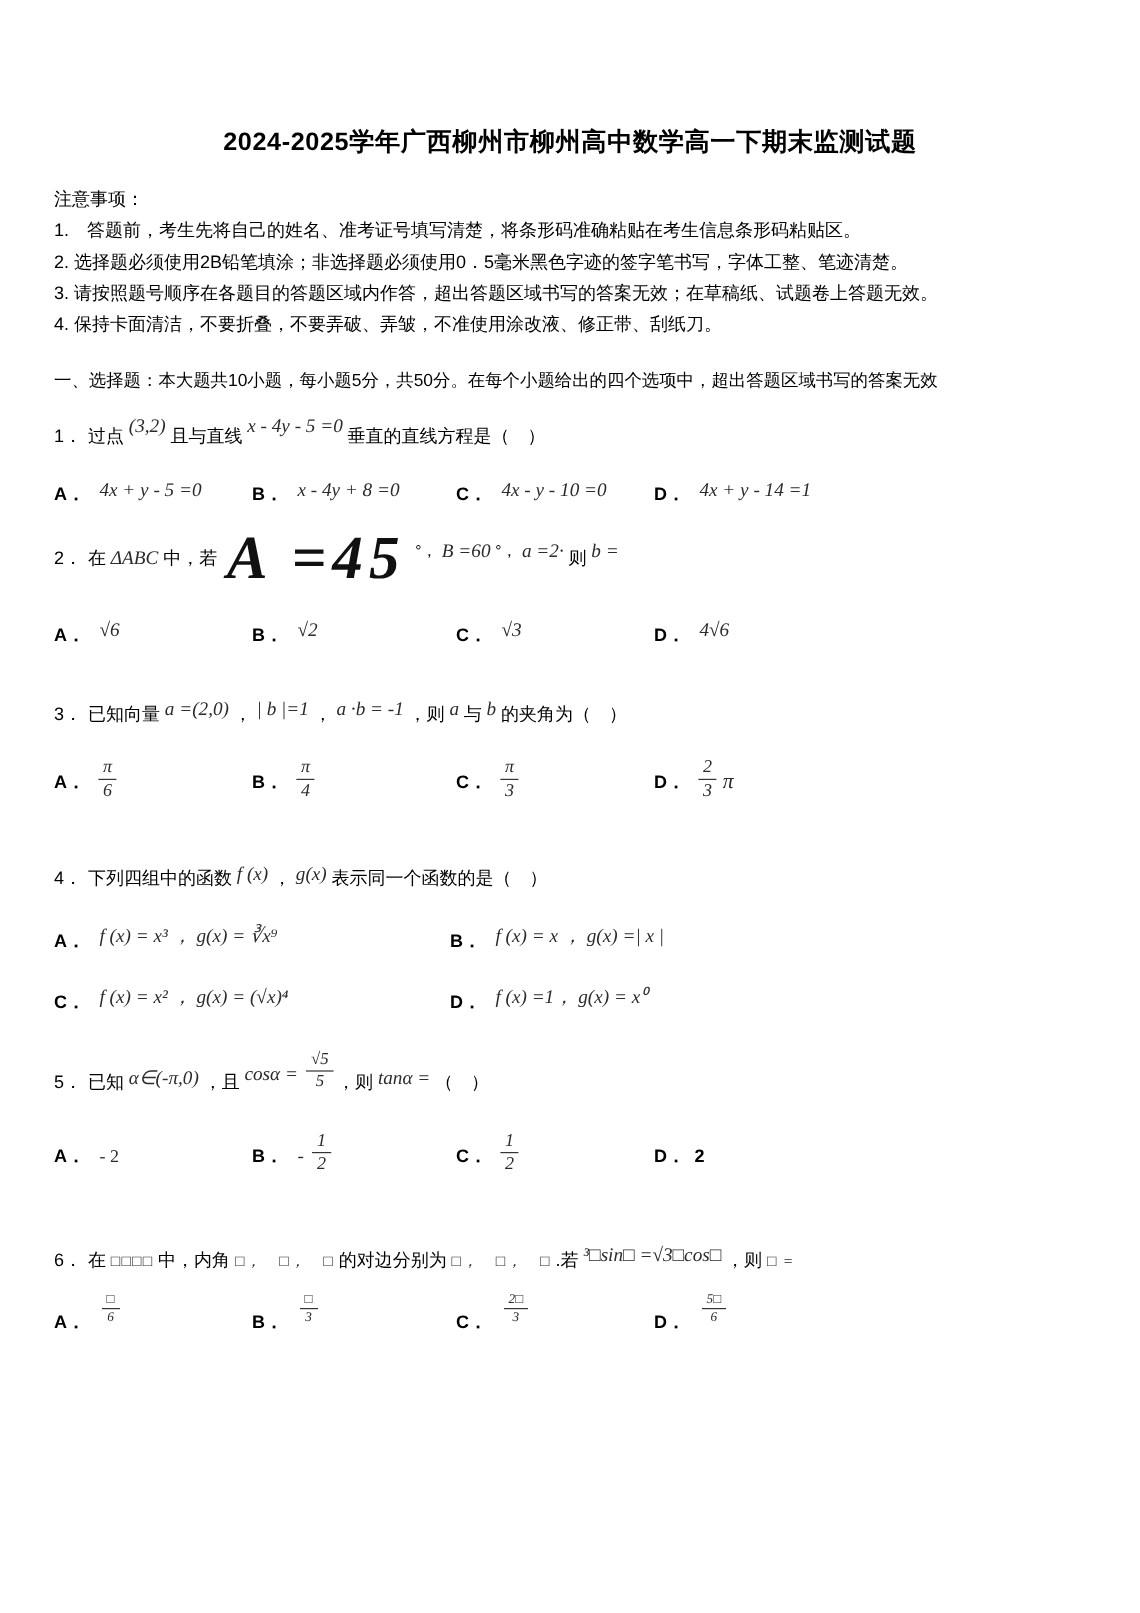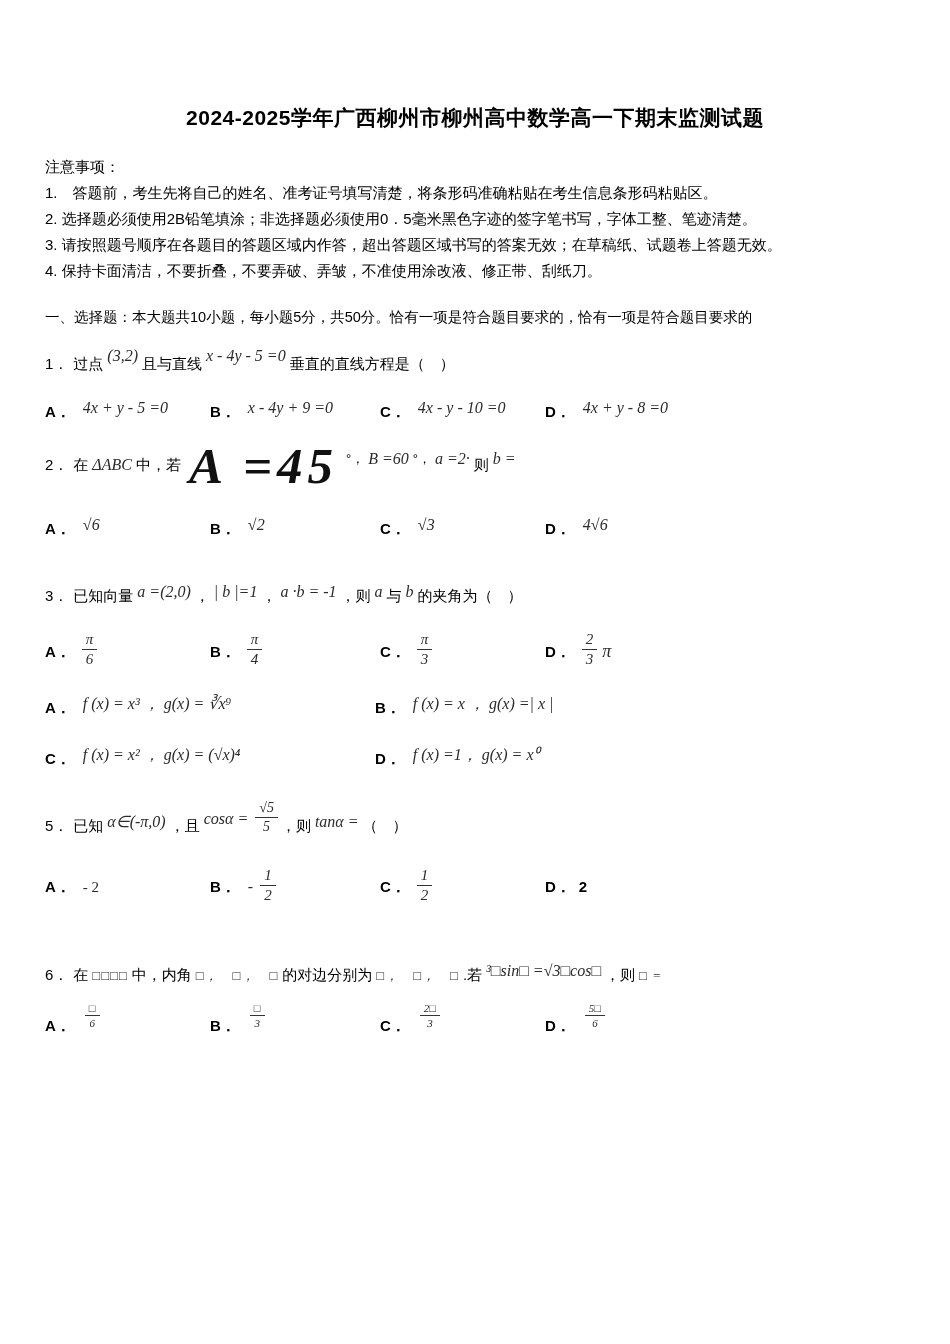--- a/index.html
+++ b/index.html
@@ -108,30 +108,30 @@
   <div class="title">2024-2025学年广西柳州市柳州高中数学高一下期末监测试题</div>
 
   <div class="notice-block">
     <div class="notice">注意事项：</div>
     <div class="notice">1.　答题前，考生先将自己的姓名、准考证号填写清楚，将条形码准确粘贴在考生信息条形码粘贴区。</div>
     <div class="notice">2. 选择题必须使用2B铅笔填涂；非选择题必须使用0．5毫米黑色字迹的签字笔书写，字体工整、笔迹清楚。</div>
     <div class="notice">3. 请按照题号顺序在各题目的答题区域内作答，超出答题区域书写的答案无效；在草稿纸、试题卷上答题无效。</div>
     <div class="notice">4. 保持卡面清洁，不要折叠，不要弄破、弄皱，不准使用涂改液、修正带、刮纸刀。</div>
   </div>
 
-  <div class="sec">一、选择题：本大题共10小题，每小题5分，共50分。恰有一项是符合题目要求的，恰有一项是符合题目要求的</div>
+  <div class="sec">一、选择题：本大题共10小题，每小题5分，共50分。在每个小题给出的四个选项中，超出答题区域书写的答案无效</div>
 
   <div class="q q1">
     <span class="qnum">1．</span><span class="qt">过点</span><span class="m up8">(3,2)</span><span class="qt">且与直线</span><span class="m up8">x - 4y - 5 =0</span><span class="qt">垂直的直线方程是（　）</span>
   </div>
   <div class="opts4">
     <div class="opt"><span class="ol">A．</span><span class="m up4">4x + y - 5 =0</span></div>
-    <div class="opt"><span class="ol">B．</span><span class="m up4">x - 4y + 9 =0</span></div>
+    <div class="opt"><span class="ol">B．</span><span class="m up4">x - 4y + 8 =0</span></div>
     <div class="opt"><span class="ol">C．</span><span class="m up4">4x - y - 10 =0</span></div>
-    <div class="opt"><span class="ol">D．</span><span class="m up4">4x + y - 8 =0</span></div>
+    <div class="opt"><span class="ol">D．</span><span class="m up4">4x + y - 14 =1</span></div>
   </div>
 
   <div class="q q2">
     <span class="qnum">2．</span><span class="qt">在</span><span class="m">ΔABC</span><span class="qt">中，若</span><span class="m bigm">A =45</span><span class="qt deg">°，</span><span class="m up6">B =60</span><span class="qt deg">°，</span><span class="m up6">a =2·</span><span class="qt">则</span><span class="m up6">b =</span>
   </div>
   <div class="opts4">
     <div class="opt"><span class="ol">A．</span><span class="m up4">√6</span></div>
     <div class="opt"><span class="ol">B．</span><span class="m up4">√2</span></div>
     <div class="opt"><span class="ol">C．</span><span class="m up4">√3</span></div>
     <div class="opt"><span class="ol">D．</span><span class="m up4">4√6</span></div>
@@ -140,20 +140,23 @@
   <div class="q q3">
     <span class="qnum">3．</span><span class="qt">已知向量</span><span class="m up4">a =(2,0)</span><span class="qt">，</span><span class="m up4">| b |=1</span><span class="qt">，</span><span class="m up4">a ·b = -1</span><span class="qt">，则</span><span class="m up4">a</span><span class="qt">与</span><span class="m up4">b</span><span class="qt">的夹角为（　）</span>
   </div>
   <div class="opts4">
     <div class="opt"><span class="ol">A．</span><span class="frac"><span class="fn">π</span><span class="fd">6</span></span><span class="m postpi"></span></div>
     <div class="opt"><span class="ol">B．</span><span class="frac"><span class="fn">π</span><span class="fd">4</span></span><span class="m postpi"></span></div>
     <div class="opt"><span class="ol">C．</span><span class="frac"><span class="fn">π</span><span class="fd">3</span></span><span class="m postpi"></span></div>
     <div class="opt"><span class="ol">D．</span><span class="frac"><span class="fn">2</span><span class="fd">3</span></span><span class="m postpi">π</span></div>
   </div>
 
+  <div class="q q4">
+    <span class="qnum">4．</span><span class="qt">下列四组中的函数</span><span class="m up4">f (x)</span><span class="qt">，</span><span class="m up4">g(x)</span><span class="qt">表示同一个函数的是（　）</span>
+  </div>
   <div class="opts2">
     <div class="opt"><span class="ol">A．</span><span class="m up4">f (x) = x³ ，  g(x) = ∛x⁹</span></div>
     <div class="opt"><span class="ol">B．</span><span class="m up4">f (x) = x ， g(x) =| x |</span></div>
   </div>
   <div class="opts2">
     <div class="opt"><span class="ol">C．</span><span class="m up4">f (x) = x² ，  g(x) = (√x)⁴</span></div>
     <div class="opt"><span class="ol">D．</span><span class="m up4">f (x) =1，  g(x) = x⁰</span></div>
   </div>
 
   <div class="q q5">

